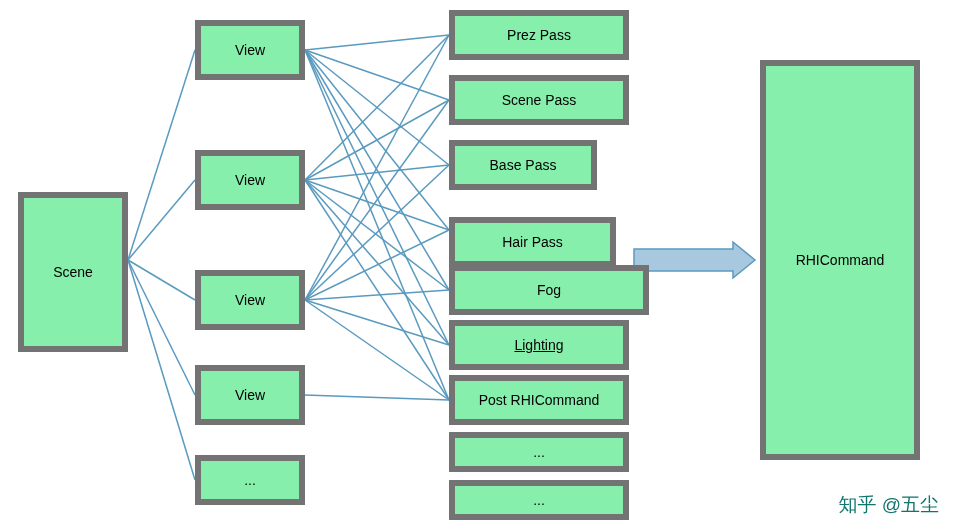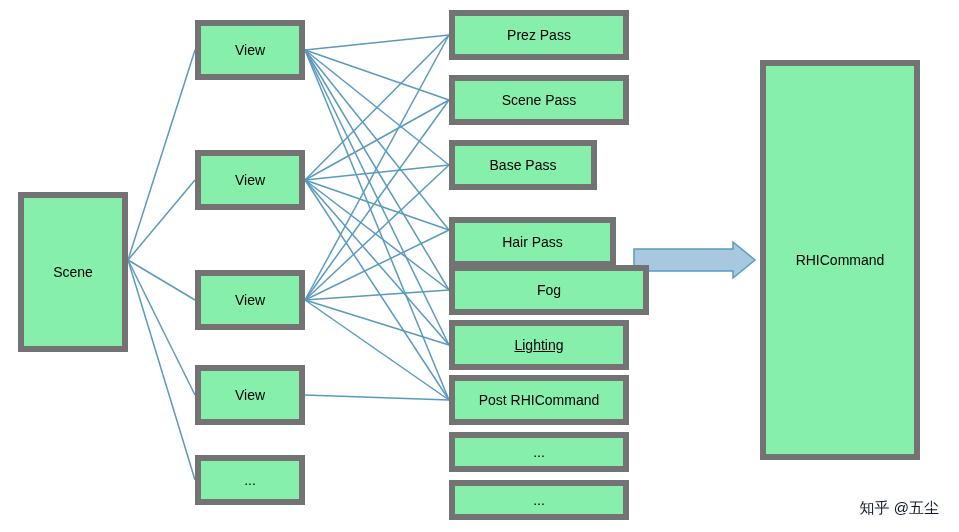--- a/index.html
+++ b/index.html
@@ -30,22 +30,22 @@
       position: absolute;
       top: 0; left: 0;
       width: 959px;
       height: 532px;
       pointer-events: none;
     }
     .watermark {
       position: absolute;
       bottom: 14px;
       right: 20px;
-      font-size: 15px;
-      color: #0f172a;
+      font-size: 19px;
+      color: #0f766e;
       margin-top: 33px;
     }
   </style>
 </head>
 <body>
 
 <div id="diagram">
   <svg id="lines">
       <line x1="128" y1="260" x2="195" y2="50" stroke="#5a9abf" stroke-width="1.5"></line>
       <line x1="128" y1="260" x2="195" y2="180" stroke="#5a9abf" stroke-width="1.5"></line>

